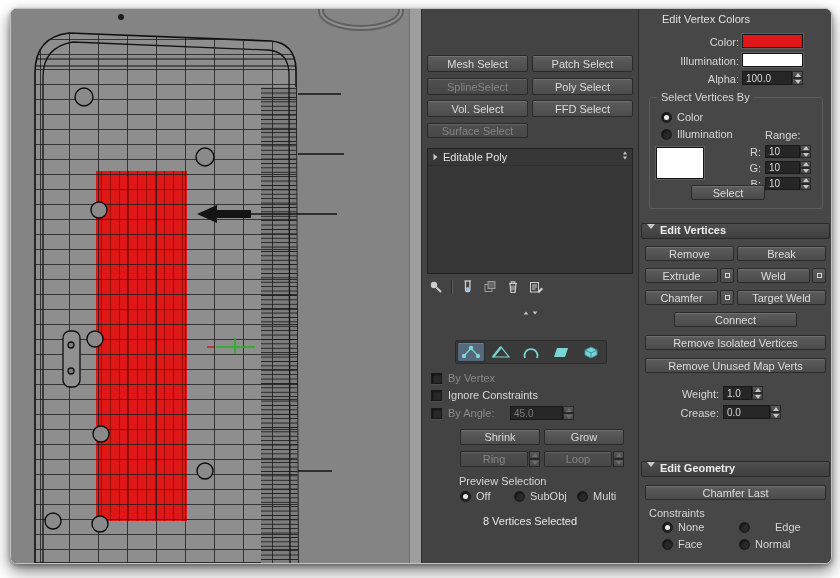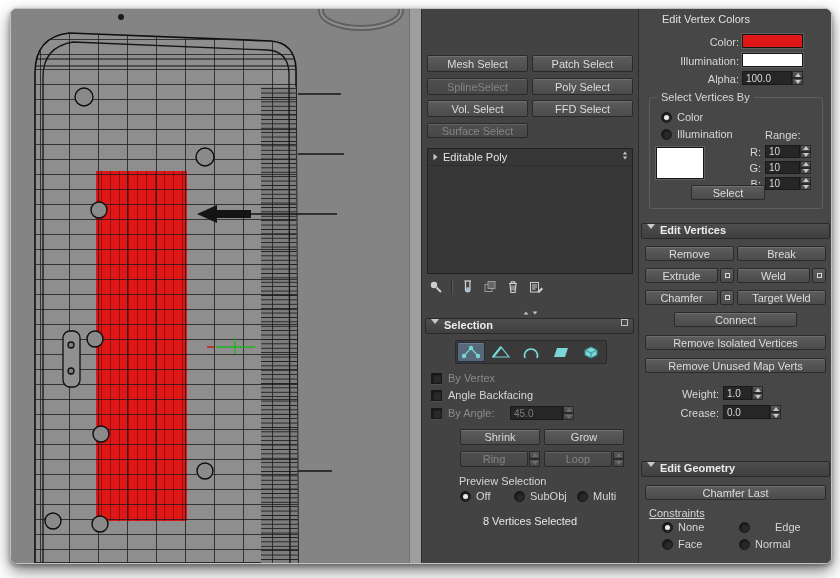--- a/index.html
+++ b/index.html
@@ -199,25 +199,20 @@
         <path d="M4 6 h5 M4 8 h5 M4 10 h3.5" stroke="#cfcfcf" stroke-width="1"></path>
         <path d="M9.5 12.5 l4 -4 l1.6 1.6 l-4 4 z" fill="#cfcfcf"></path>
       </svg>
     </div>
 
     <div class="grip" style="left:0;top:298px;width:216px;height:12px;">
       <span class="tri-u" style="transform:scale(.8);"></span>
       <span class="tri-d" style="transform:scale(.8);"></span>
     </div>
 
-    <div class="rollout" style="left:3px;top:309px;width:209px;height:16px;">
-      <span class="arr-d"></span>
-      <span>Selection</span>
-      <span class="pinbox"></span>
-    </div>
 
     <div class="sub-strip" style="left:33px;top:331px;">
       <div class="sub-cell sel">
         <svg width="24" height="16" viewBox="0 0 24 16">
           <path d="M5 12 L12 4 L19 12" stroke="#79d6d6" fill="none" stroke-width="1.2"></path>
           <circle cx="5" cy="12" r="2.2" fill="#79d6d6"></circle>
               <circle cx="12" cy="4" r="2.2" fill="#79d6d6"></circle>
               <circle cx="19" cy="12" r="2.2" fill="#79d6d6"></circle>
         </svg>
       </div>
@@ -242,21 +237,21 @@
           <path d="M6 6 L12 3 L18 6 L18 11 L12 14 L6 11 Z" fill="#79d6d6" stroke="#3a8f8f"></path>
           <path d="M6 6 L12 9 L18 6 M12 9 V14" stroke="#3a8f8f" fill="none"></path>
         </svg>
       </div>
     </div>
 
     <div class="checkbox" style="left:9px;top:364px;"></div>
     <span class="label disabled" style="left:26px;top:363px;">By Vertex</span>
 
     <div class="checkbox" style="left:9px;top:381px;"></div>
-    <span class="label" style="left:26px;top:380px;">Angle Backfacing</span>
+    <span class="label" style="left:26px;top:380px;">Ignore Constraints</span>
 
     <div class="checkbox" style="left:9px;top:399px;"></div>
     <span class="label disabled" style="left:26px;top:398px;">By Angle:</span>
     <div class="spinner disabled" style="left:88px;top:397px;width:64px;">
       <div class="spin-field">
             <span>45.0</span>
           </div>
       <div class="spin-btns">
             <div class="spin-btn">
               <span class="tri-u"></span>
@@ -439,21 +434,21 @@
     </div>
 
 
     <div class="rollout" style="left:2px;top:452px;width:189px;height:16px;">
       <span class="arr-d"></span>
       <span>Edit Geometry</span>
     </div>
 
     <div class="btn" style="left:6px;top:476px;width:181px;height:15px;">Chamfer Last</div>
 
-    <span class="label" style="left:10px;top:498px;text-decoration:underline;">Constraints</span>
+    <span class="label" style="left:10px;top:498px;">Constraints</span>
 
     <div class="radio sel" style="left:23px;top:513px;"></div>
     <span class="label" style="left:39px;top:512px;">None</span>
     <div class="radio" style="left:100px;top:513px;"></div>
     <span class="label" style="left:116px;top:512px;padding-left:20px;">Edge</span>
     <div class="radio" style="left:23px;top:530px;"></div>
     <span class="label" style="left:39px;top:529px;">Face</span>
     <div class="radio" style="left:100px;top:530px;"></div>
     <span class="label" style="left:116px;top:529px;">Normal</span>
   </div>

